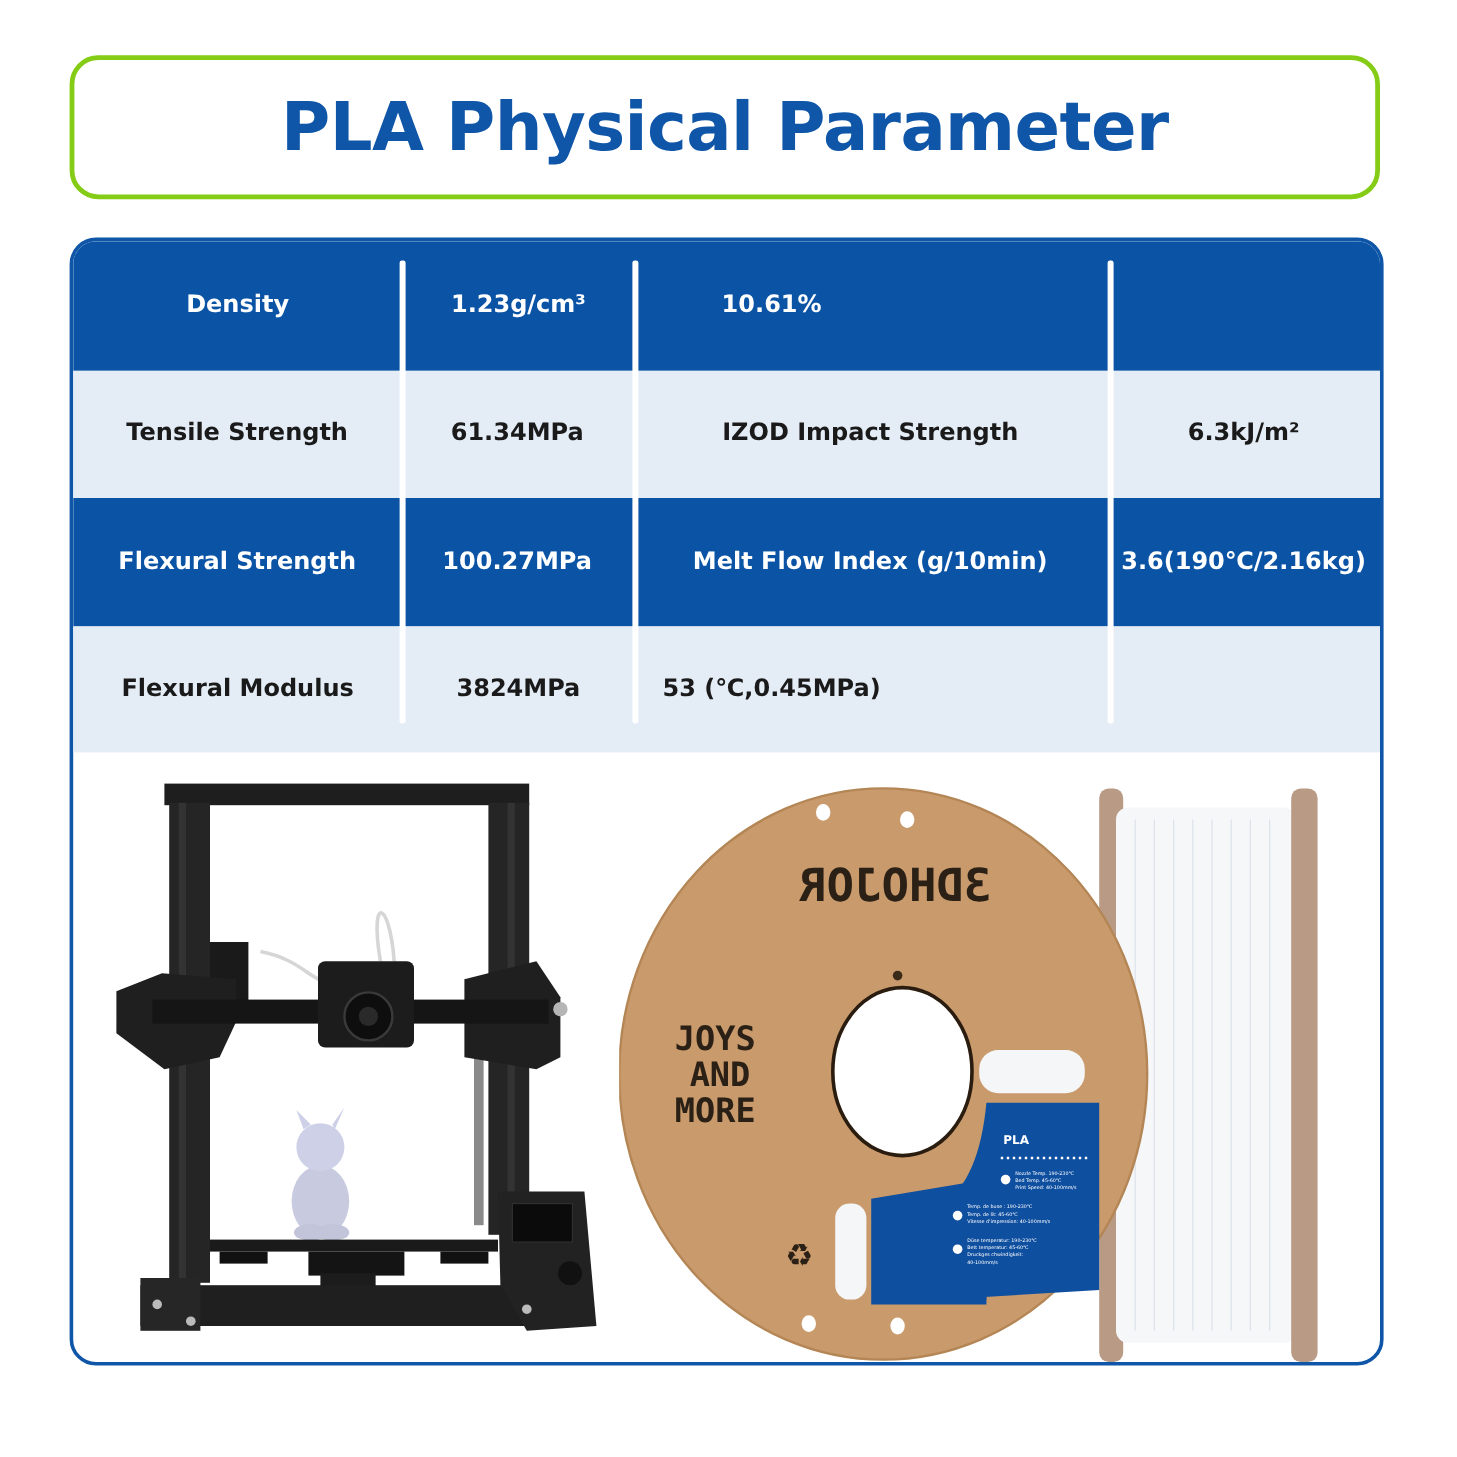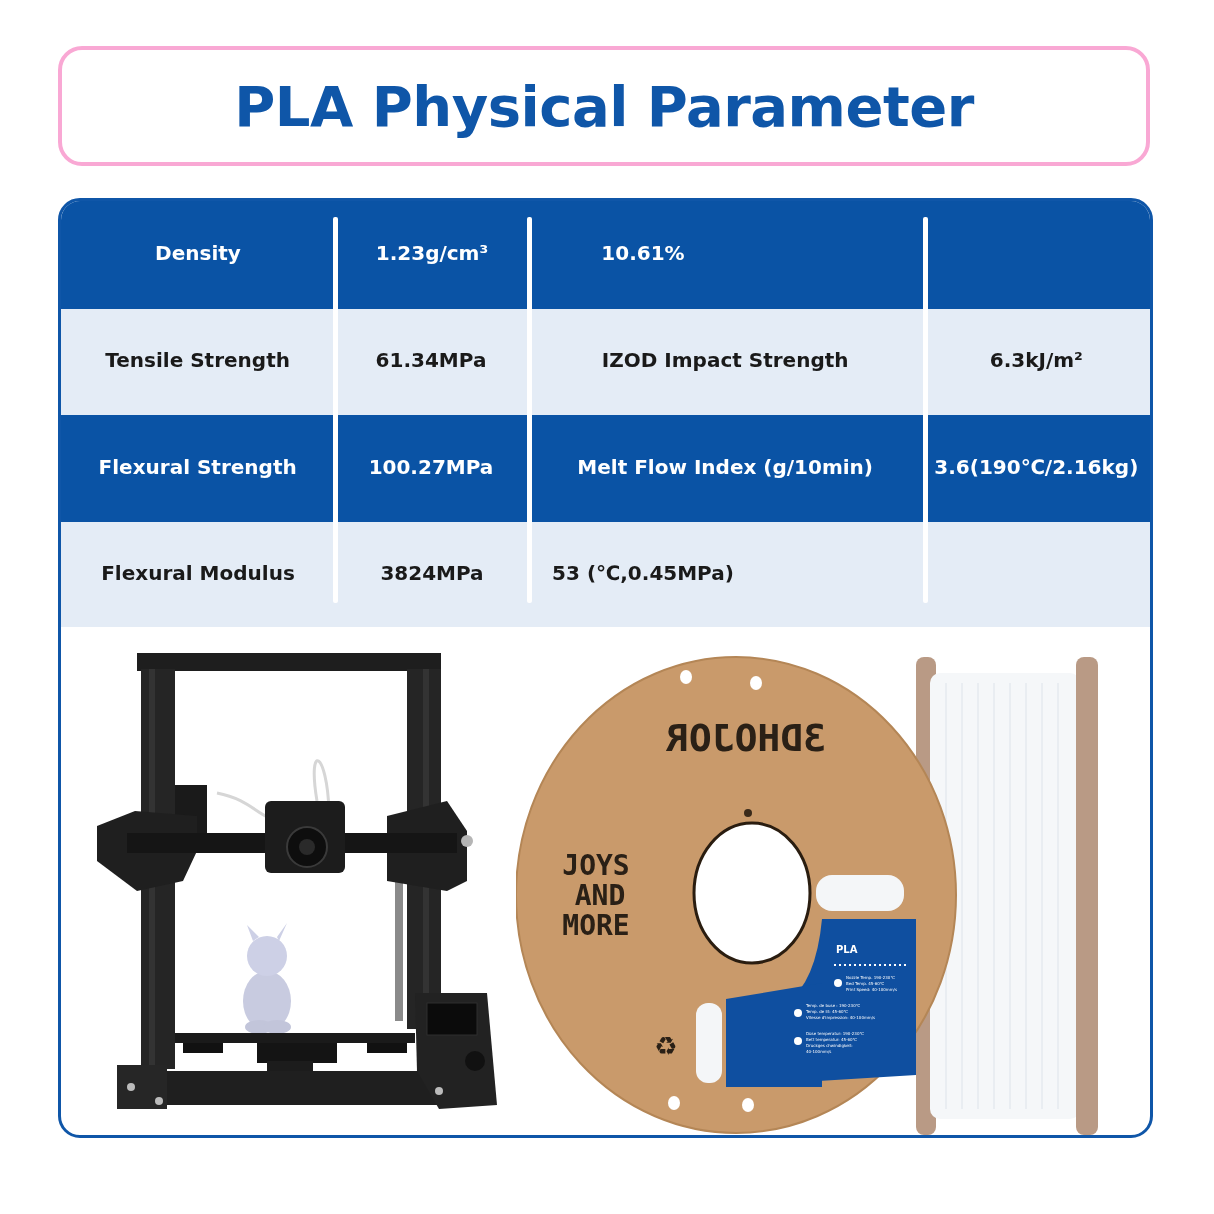--- a/index.html
+++ b/index.html
@@ -1,20 +1,20 @@
 <!DOCTYPE html>
 <html><head>
 <meta charset="utf-8">
 <style>
   html, body { margin: 0; padding: 0; background: #ffffff; }
   body { width: 1214px; height: 1214px; position: relative; overflow: hidden; font-family: "DejaVu Sans", "Liberation Sans", sans-serif; }
 
   .title-box {
     position: absolute; left: 58px; top: 46px; width: 1092px; height: 120px;
-    border: 4px solid #f9a8d4; border-radius: 24px; box-sizing: border-box;
+    border: 4px solid #84cc16; border-radius: 24px; box-sizing: border-box;
     display: flex; align-items: center; justify-content: center;
   }
   .title-text { color: #0f56a8; font-size: 56px; font-weight: bold; letter-spacing: -0.5px; font-family: "DejaVu Sans", sans-serif; }
 
   .card {
     position: absolute; left: 58px; top: 198px; width: 1095px; height: 940px;
     border: 3px solid #0f56a8; border-radius: 22px; box-sizing: border-box; overflow: hidden; background: #fff;
   }
   .table { position: absolute; left: 0; top: 0; width: 100%; height: 428px; }
   .row { position: absolute; left: 0; width: 100%; display: flex; }

